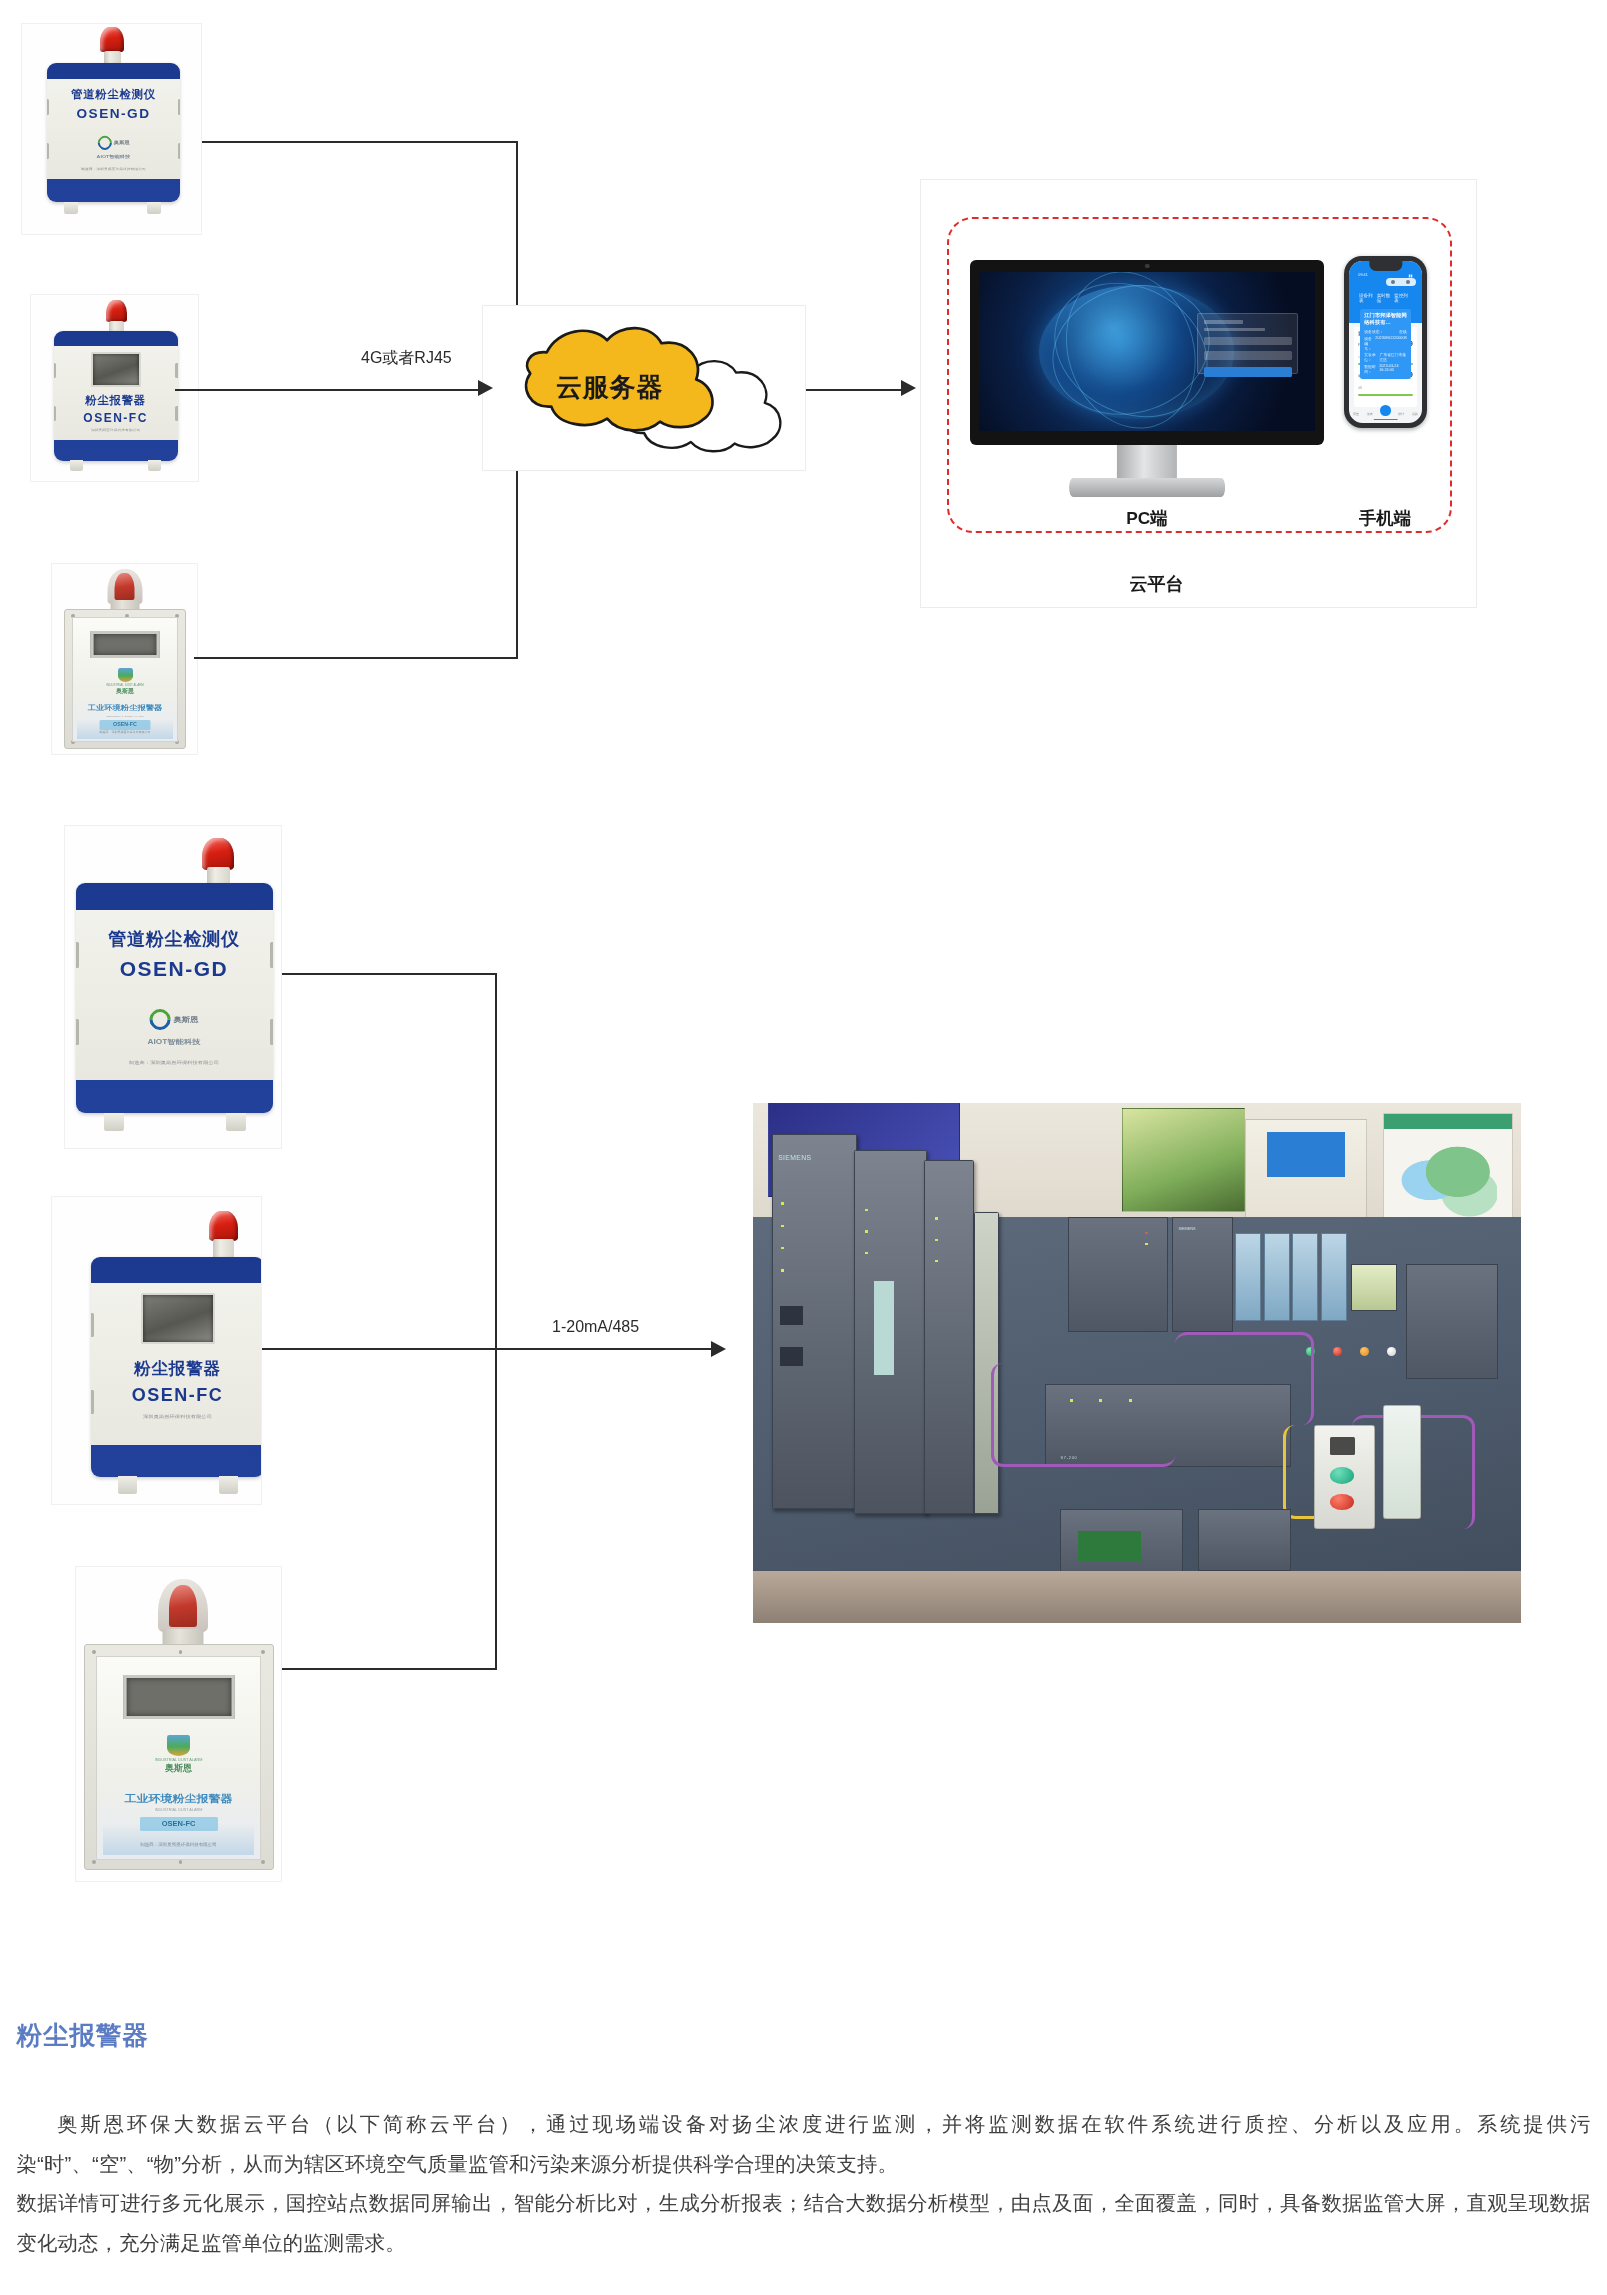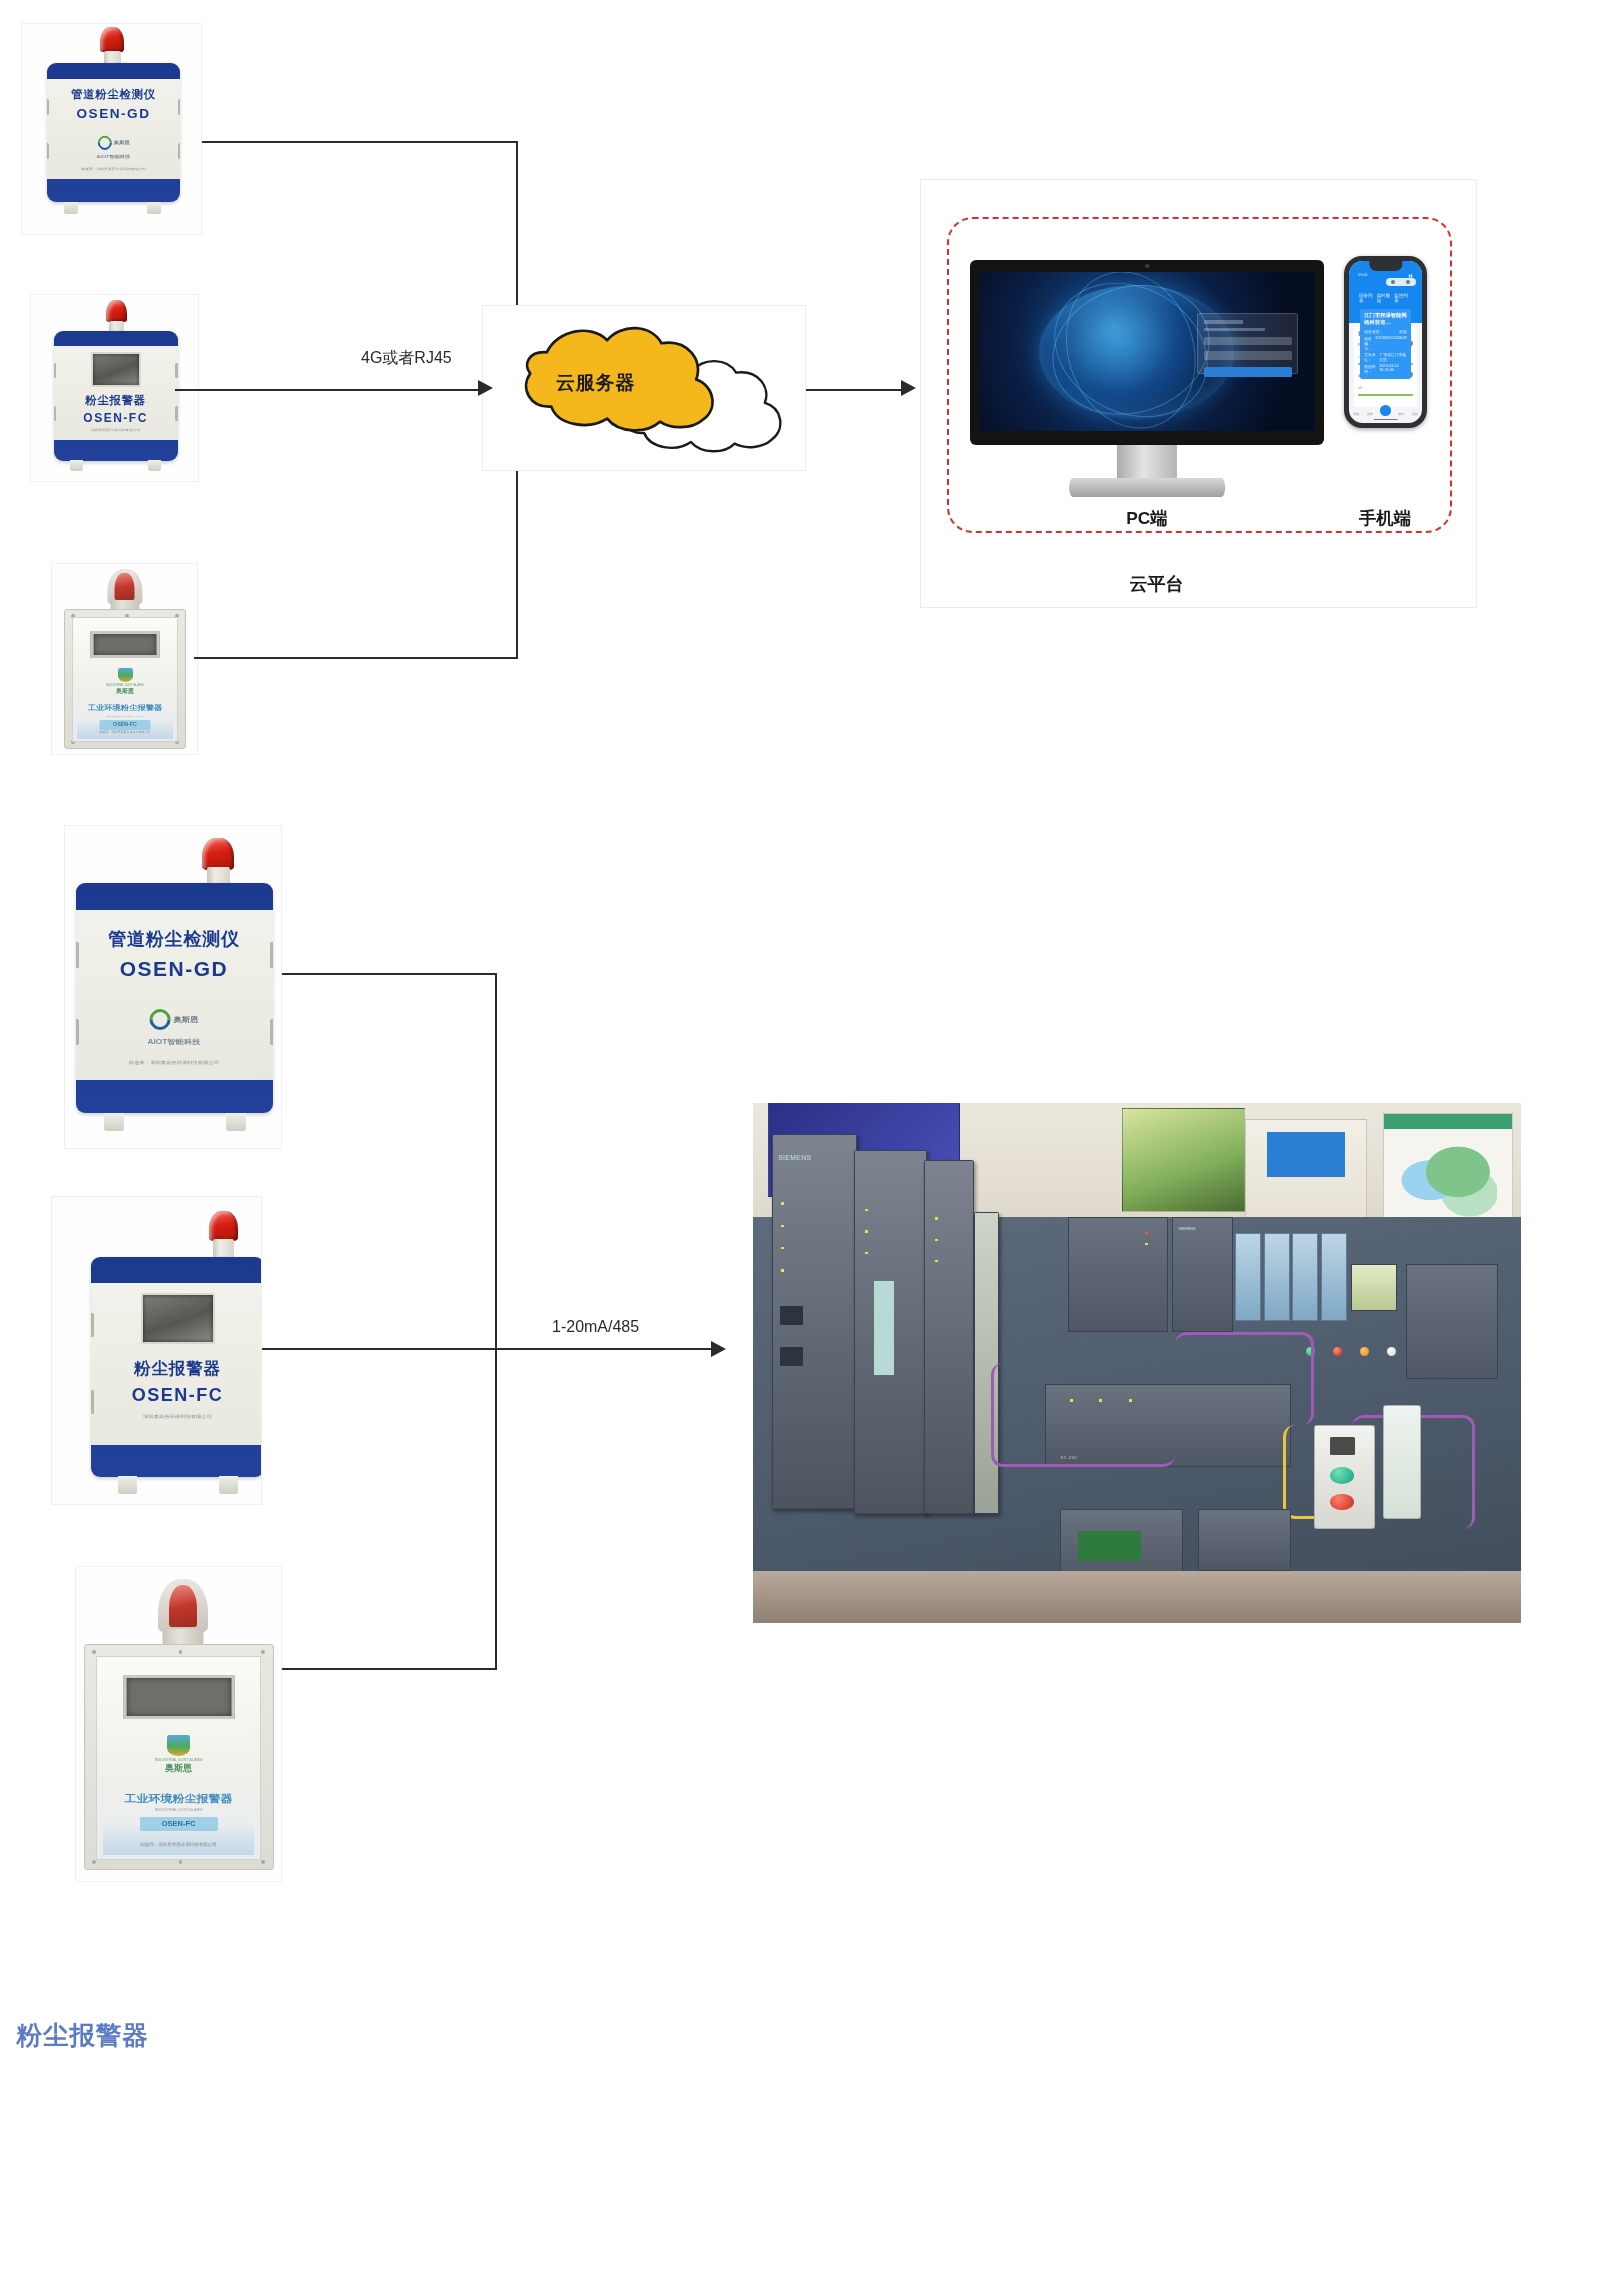--- a/index.html
+++ b/index.html
@@ -169,21 +169,21 @@
     font-size:16px;
     color:#2b2b2b;
     white-space:nowrap;
   }
 
   
   .cloud-wrap { position:absolute; }
   .cloud-svg { display:block; }
   .cloud-text {
     position:absolute;
-    font-size:19px;
+    font-size:26px;
     font-weight:700;
     color:#1a1a1a;
     white-space:nowrap;
     letter-spacing:0.8px;
   }
 
   
   .platform-box {
     position:absolute;
     border:2.3px dashed #e02b2b;
@@ -850,15 +850,19 @@
     </div>
     <div class="plc-module" style="left:58%; top:78%; width:12%; height:12%;"></div>
 
     <div style="position:absolute; left:0; right:0; bottom:0; height:10%;
          background:linear-gradient(180deg,#b9a99a,#8d8074);"></div>
   </div>
 
 
   <div class="section-heading" style="left:16.6px; top:2018px;">粉尘报警器</div>
 
+  <div class="body-copy" style="left:16.6px; top:2105px; width:1574px;">
+    <p>奥斯恩环保大数据云平台（以下简称云平台），通过现场端设备对扬尘浓度进行监测，并将监测数据在软件系统进行质控、分析以及应用。系统提供污染“时”、“空”、“物”分析，从而为辖区环境空气质量监管和污染来源分析提供科学合理的决策支持。</p>
+    <p>数据详情可进行多元化展示，国控站点数据同屏输出，智能分析比对，生成分析报表；结合大数据分析模型，由点及面，全面覆盖，同时，具备数据监管大屏，直观呈现数据变化动态，充分满足监管单位的监测需求。</p>
+  </div>
 
 </div>
 
 
 </body></html>

